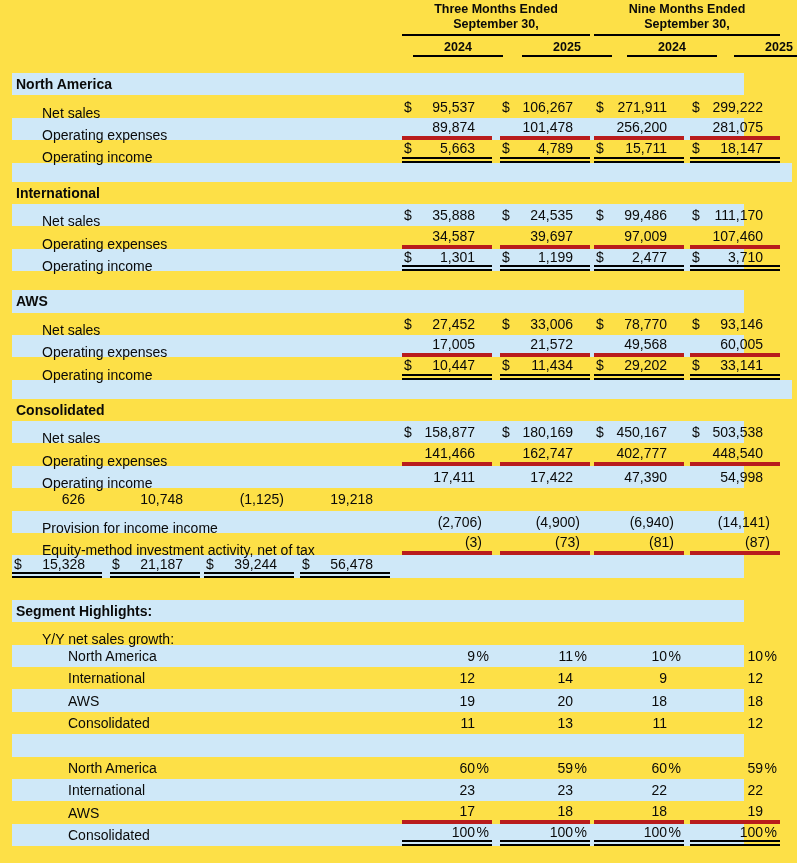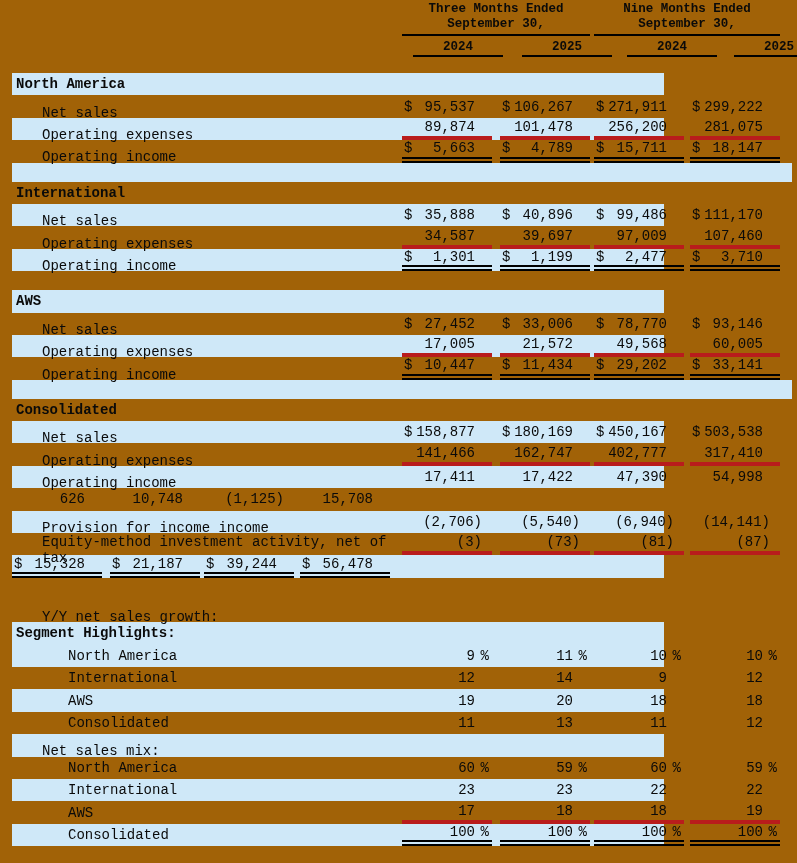--- a/index.html
+++ b/index.html
@@ -1,18 +1,18 @@
 <!DOCTYPE html>
 <html style="--hl: #cfe8f8;"><head>
 <meta charset="utf-8">
 <style>
   html,body { margin:0; padding:0; background:#fff; }
   .page {
-    width:797px; height:863px; background:#a16207; overflow:hidden;
-    font-family:Liberation Mono, monospace; color:#0a0a0a; position:relative;
+    width:797px; height:863px; background:#fde047; overflow:hidden;
+    font-family:Liberation Sans, sans-serif; color:#0a0a0a; position:relative;
   }
   
   
 
   
   .thead { padding-top:2px; height:73px; box-sizing:border-box; font-weight:bold; }
   .hgroups { display:flex; }
   .hspacer { width:402px; flex:none; }
   .hgroup {
     width:188px; flex:none; text-align:center; font-size:12.5px; line-height:14.5px;
@@ -21,21 +21,21 @@
   .hgroup.g2 { width:186px; margin-left:4px; }
   .hyears { display:flex; margin-top:2px;gap:11px; }
   .ycell {
     width:90px; flex:none; text-align:center; font-size:12.5px;
     border-bottom:2px solid #000; padding:2px 0 1px 0; box-sizing:content-box;
   }
   .m2 { margin-left:8px; } .m3 { margin-left:4px; } .m4 { margin-left:6px; }
 
   
   .row {
-    display:flex; align-items:stretch; height:22.4px; margin-left:12px; width:652px;
+    display:flex; align-items:stretch; height:22.4px; margin-left:12px; width:732px;
     box-sizing:border-box; font-size:14px;
   }
   .row.shaded { background:var(--hl, #cfe8f8); }
   .spacer { margin-left:12px; width:780px; }
   .label { width:390px; flex:none; display:flex; align-items:center; box-sizing:border-box; }
   .ind0 { padding-left:4px; font-weight:bold; }
   .ind1 { padding-left:30px;margin-top:12px; }
   .ind2 { padding-left:56px; }
   .cell {
     width:90px; flex:none; position:relative; display:flex; align-items:center;
@@ -136,21 +136,21 @@
         <div class="label ind0">International</div>
       </div>
       <div class="row shaded">
         <div class="label ind1">Net sales</div>
         <div class="cell">
           <span class="cur">$</span>
           <span class="num">35,888</span>
         </div>
         <div class="cell m2">
           <span class="cur">$</span>
-          <span class="num">40,896</span>
+          <span class="num">24,535</span>
         </div>
         <div class="cell m3">
           <span class="cur">$</span>
           <span class="num">99,486</span>
         </div>
         <div class="cell m4">
           <span class="cur">$</span>
           <span class="num">111,170</span>
         </div>
       </div>
@@ -273,21 +273,21 @@
         <div class="cell rule1">
           <span class="num">141,466</span>
         </div>
         <div class="cell m2 rule1">
           <span class="num">162,747</span>
         </div>
         <div class="cell m3 rule1">
           <span class="num">402,777</span>
         </div>
         <div class="cell m4 rule1">
-          <span class="num">317,410</span>
+          <span class="num">448,540</span>
         </div>
       </div>
       <div class="row shaded">
         <div class="label ind1">Operating income</div>
         <div class="cell">
           <span class="num">17,411</span>
         </div>
         <div class="cell m2">
           <span class="num">17,422</span>
         </div>
@@ -302,30 +302,30 @@
         <div class="cell">
           <span class="num">626</span>
         </div>
         <div class="cell m2">
           <span class="num">10,748</span>
         </div>
         <div class="cell m3">
           <span class="num paren">(1,125)</span>
         </div>
         <div class="cell m4">
-          <span class="num">15,708</span>
+          <span class="num">19,218</span>
         </div>
       </div>
       <div class="row shaded">
         <div class="label ind1">Provision for income income</div>
         <div class="cell">
           <span class="num paren">(2,706)</span>
         </div>
         <div class="cell m2">
-          <span class="num paren">(5,540)</span>
+          <span class="num paren">(4,900)</span>
         </div>
         <div class="cell m3">
           <span class="num paren">(6,940)</span>
         </div>
         <div class="cell m4">
           <span class="num paren">(14,141)</span>
         </div>
       </div>
       <div class="row">
         <div class="label ind1">Equity-method investment activity, net of tax</div>
@@ -354,31 +354,31 @@
         <div class="cell m3 rule2">
           <span class="cur">$</span>
           <span class="num">39,244</span>
         </div>
         <div class="cell m4 rule2">
           <span class="cur">$</span>
           <span class="num">56,478</span>
         </div>
       </div>
       <div class="spacer" style="height: 22px;"></div>
+      <div class="row shaded">
+        <div class="label ind0">Segment Highlights:</div>
+      </div>
       <div class="row">
         <div class="label ind1">Y/Y net sales growth:</div>
         <div class="cell"></div>
         <div class="cell m2"></div>
         <div class="cell m3"></div>
         <div class="cell m4"></div>
       </div>
       <div class="row shaded">
-        <div class="label ind0">Segment Highlights:</div>
-      </div>
-      <div class="row shaded">
         <div class="label ind2">North America</div>
         <div class="cell">
           <span class="suf">%</span>
           <span class="num">9</span>
         </div>
         <div class="cell m2">
           <span class="suf">%</span>
           <span class="num">11</span>
         </div>
         <div class="cell m3">
@@ -429,21 +429,20 @@
           <span class="num">13</span>
         </div>
         <div class="cell m3">
           <span class="num">11</span>
         </div>
         <div class="cell m4">
           <span class="num">12</span>
         </div>
       </div>
       <div class="row shaded">
-        <div class="label ind1">Net sales mix:</div>
         <div class="cell"></div>
         <div class="cell m2"></div>
         <div class="cell m3"></div>
         <div class="cell m4"></div>
       </div>
       <div class="row">
         <div class="label ind2">North America</div>
         <div class="cell">
           <span class="suf">%</span>
           <span class="num">60</span>

